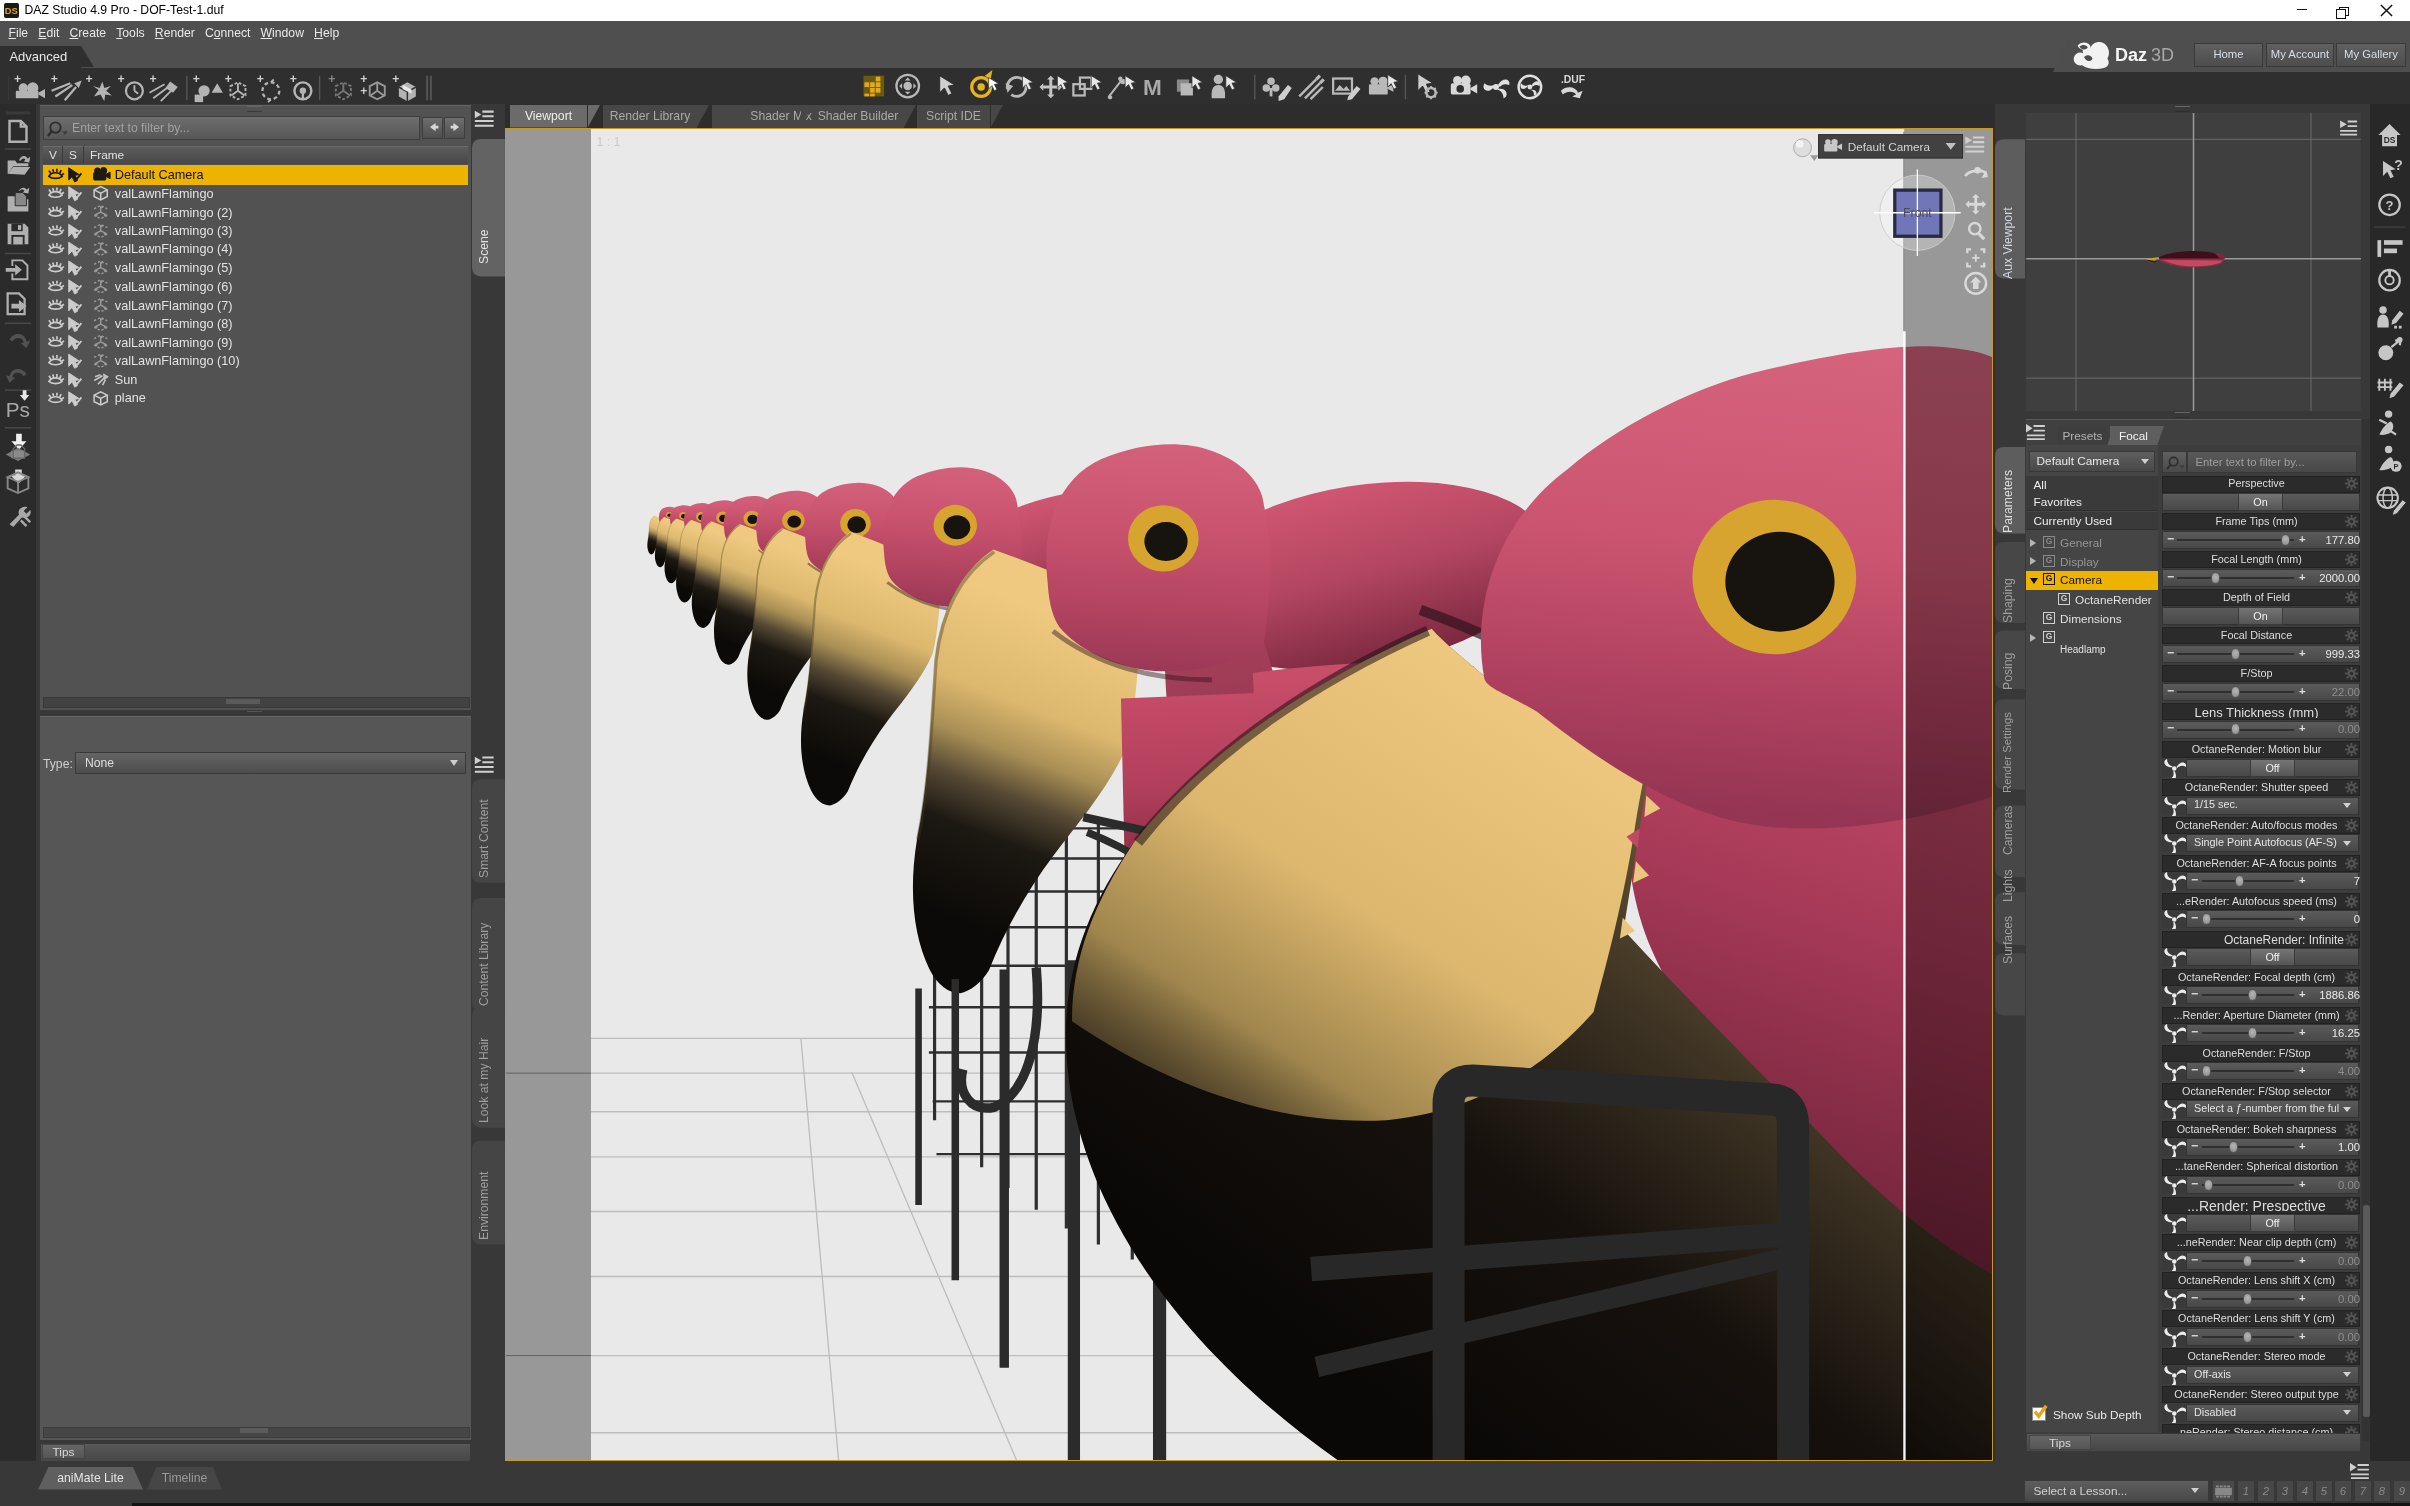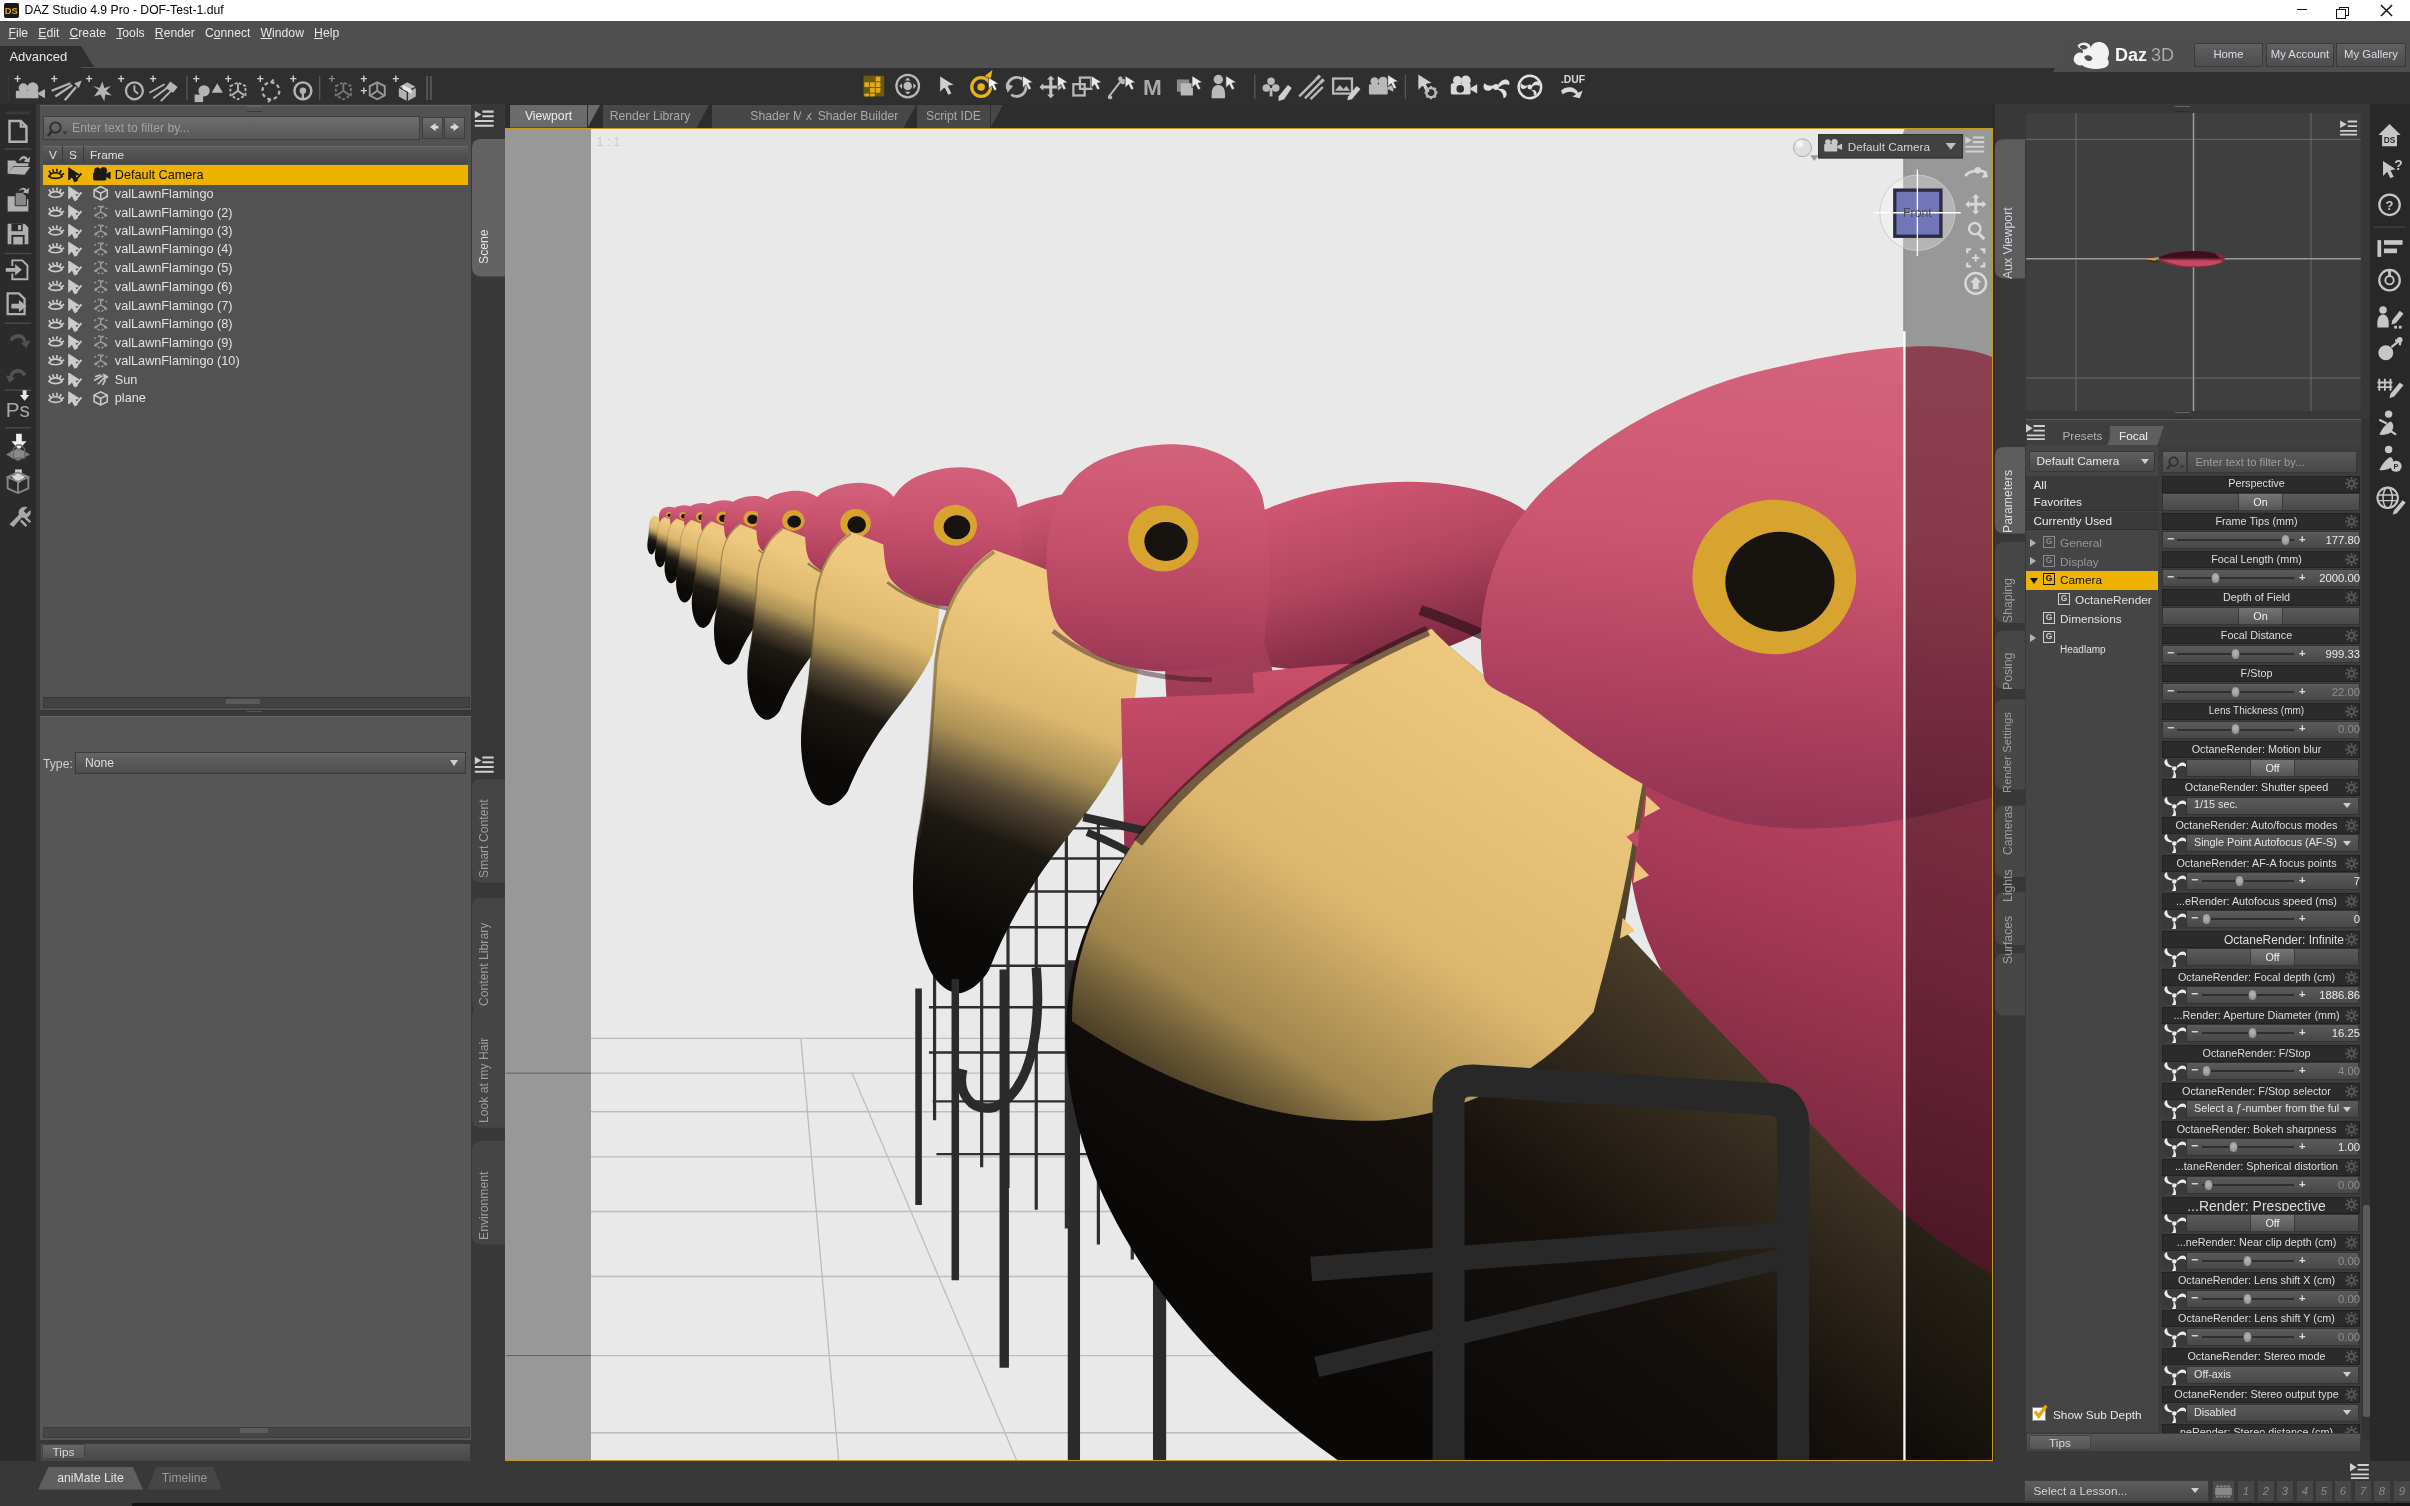--- a/index.html
+++ b/index.html
@@ -920,21 +920,21 @@
         </g>
         <circle cx="7" cy="7" r="1.8" fill="#2b2b2b"></circle>
       </svg>
    <div class="ab" style="left:2162px;top:683px;width:198px;height:18px;background:linear-gradient(#5b5b5b,#484848);border:0.9px solid #333;box-sizing:border-box;"></div>
    <div class="ab" style="left:2167px;top:686px;color:#ddd;font-size:12.2px;font-weight:bold;line-height:11.3px;">−</div>
    <div class="ab" style="left:2177px;top:691px;width:117px;height:1.9px;background:#2f2f2f;"></div>
    <div class="ab" style="left:2231px;top:686px;width:9.4px;height:12.2px;background:radial-gradient(circle at 50% 40%,#b5b5b5,#8a8a8a);border-radius:4.7px;border:0.9px solid #555;box-sizing:border-box;"></div>
    <div class="ab" style="left:2299px;top:686px;color:#ddd;font-size:11.3px;font-weight:bold;line-height:11.3px;">+</div>
    <div class="ab" style="left:2307px;top:686px;width:53px;height:13px;color:#8e8e8e;font-size:11.3px;text-align:right;">22.00</div>
    <div class="ab" style="left:2162px;top:703px;width:198px;height:17px;background:#2b2b2b;border:0.9px solid #222;box-sizing:border-box;"></div>
-   <div class="ab" style="left:2169px;top:705px;width:175px;height:13px;overflow:hidden;color:#dedede;font-size:10px;text-align:center;">Lens Thickness (mm)</div>
+   <div class="ab" style="left:2169px;top:705px;width:175px;height:13px;overflow:hidden;color:#dedede;font-size:13px;text-align:center;">Lens Thickness (mm)</div>
    <svg class="ab" style="left:2345px;top:705px;" width="13" height="13" viewBox="0 0 14 14">
         <g fill="#555">
           <circle cx="7" cy="7" r="4"></circle>
           <g stroke="#555" stroke-width="2">
             <path d="M7 0 V3 M7 14 V11 M0 7 H3 M14 7 H11 M2 2 L4 4 M12 12 L10 10 M2 12 L4 10 M12 2 L10 4"></path>
           </g>
         </g>
         <circle cx="7" cy="7" r="1.8" fill="#2b2b2b"></circle>
       </svg>
    <div class="ab" style="left:2162px;top:721px;width:198px;height:18px;background:linear-gradient(#5b5b5b,#484848);border:0.9px solid #333;box-sizing:border-box;"></div>

